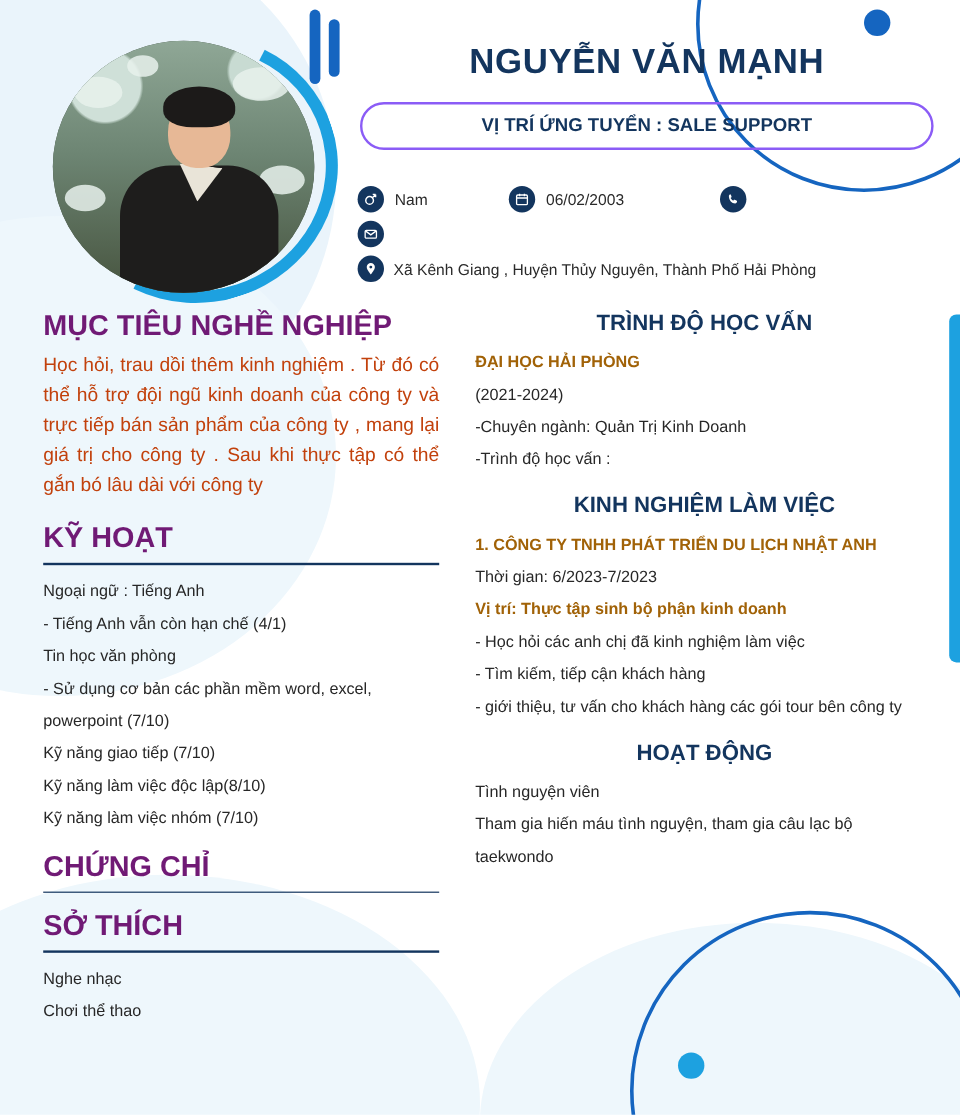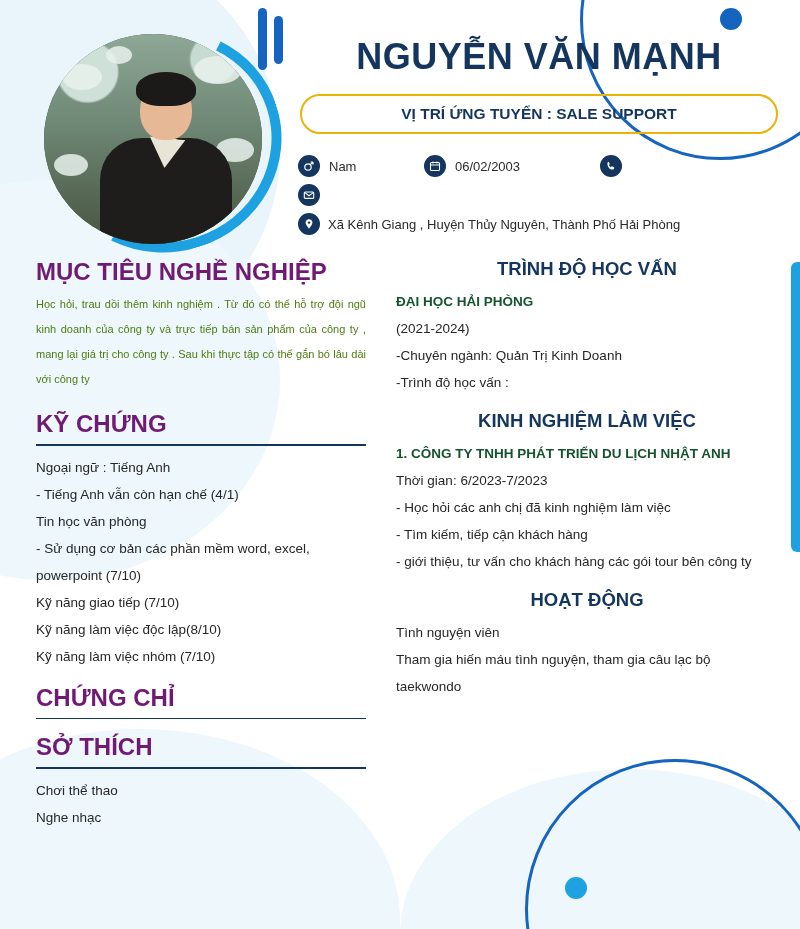--- a/index.html
+++ b/index.html
@@ -165,29 +165,29 @@
 
   
   .header {
     position: absolute;
     left: 300px; top: 36px;
     width: 478px;
     z-index: 3;
     text-align: center;
   }
   .name {
-    font-size: 36px;
+    font-size: 29px;
     font-weight: bold;
     color: #13355e;
     letter-spacing: .5px;
     margin: 0 0 16px 0;
     white-space: nowrap;
   }
   .position-pill {
-    border: 2px solid #eab308;
+    border: 2px solid #8b5cf6;
     border-radius: 22px;
     padding: 9px 10px;
     font-size: 15.5px;
     font-weight: bold;
     color: #13355e;
   }
 
   
   .contact {
     position: absolute;
@@ -246,31 +246,31 @@
   }
   .sec-title-center {
     font-size: 18.5px;
     font-weight: bold;
     color: #13355e;
     text-align: center;
     margin: 0 0 8px 0;
   }
   p.body {
     margin: 0 0 6px 0;
-    font-size: 11px;
+    font-size: 16px;
     line-height: 25px;
     text-align: justify;
-    color: #4d7c0f;
+    color: #c2410c;
   }
   .line {
     font-size: 13.5px;
     line-height: 27px;
     color: #272727;
   }
-  .line.bold { font-weight: bold; color: #14532d; }
+  .line.bold { font-weight: bold; color: #a16207; }
   .block { margin-bottom: 18px; }
   .block.tight { margin-bottom: 14px; }
 </style>
 </head>
 <body>
 
 <div class="bg">
   <div class="blob-left"></div>
   <div class="blob-left2"></div>
   <div class="blob-bottom"></div>
@@ -359,59 +359,60 @@
 </div>
 
 <div class="col-left">
 
   <div class="block">
     <h2 class="sec-title-left">MỤC TIÊU NGHỀ NGHIỆP</h2>
     <p class="body">Học hỏi, trau dồi thêm kinh nghiệm . Từ đó có thể hỗ trợ đội ngũ kinh doanh của công ty và trực tiếp bán sản phẩm của công ty , mang lại giá trị cho công ty . Sau khi thực tập có thể gắn bó lâu dài với công ty</p>
   </div>
 
   <div class="block tight">
-    <h2 class="sec-title-left">KỸ CHỨNG</h2>
+    <h2 class="sec-title-left">KỸ HOẠT</h2>
     <div class="rule"></div>
     <div class="line">Ngoại ngữ : Tiếng Anh</div>
     <div class="line">- Tiếng Anh vẫn còn hạn chế (4/1)</div>
     <div class="line">Tin học văn phòng</div>
     <div class="line">- Sử dụng cơ bản các phần mềm word, excel, powerpoint (7/10)</div>
     <div class="line">Kỹ năng giao tiếp (7/10)</div>
     <div class="line">Kỹ năng làm việc độc lập(8/10)</div>
     <div class="line">Kỹ năng làm việc nhóm (7/10)</div>
   </div>
 
   <div class="block tight">
     <h2 class="sec-title-left">CHỨNG CHỈ</h2>
     <div class="rule"></div>
   </div>
 
   <div class="block">
     <h2 class="sec-title-left">SỞ THÍCH</h2>
     <div class="rule"></div>
+    <div class="line">Nghe nhạc</div>
     <div class="line">Chơi thể thao</div>
-    <div class="line">Nghe nhạc</div>
   </div>
 
 </div>
 
 <div class="col-right">
 
   <div class="block tight">
     <h2 class="sec-title-center">TRÌNH ĐỘ HỌC VẤN</h2>
     <div class="line bold">ĐẠI HỌC HẢI PHÒNG</div>
     <div class="line">(2021-2024)</div>
     <div class="line">-Chuyên ngành: Quản Trị Kinh Doanh</div>
     <div class="line">-Trình độ học vấn :</div>
   </div>
 
   <div class="block tight">
     <h2 class="sec-title-center">KINH NGHIỆM LÀM VIỆC</h2>
     <div class="line bold">1. CÔNG TY TNHH PHÁT TRIỂN DU LỊCH NHẬT ANH</div>
     <div class="line">Thời gian: 6/2023-7/2023</div>
+    <div class="line bold">Vị trí: Thực tập sinh bộ phận kinh doanh</div>
     <div class="line">- Học hỏi các anh chị đã kinh nghiệm làm việc</div>
     <div class="line">- Tìm kiếm, tiếp cận khách hàng</div>
     <div class="line">- giới thiệu, tư vấn cho khách hàng các gói tour bên công ty</div>
   </div>
 
   <div class="block">
     <h2 class="sec-title-center">HOẠT ĐỘNG</h2>
     <div class="line">Tình nguyện viên</div>
     <div class="line">Tham gia hiến máu tình nguyện, tham gia câu lạc bộ taekwondo</div>
   </div>

